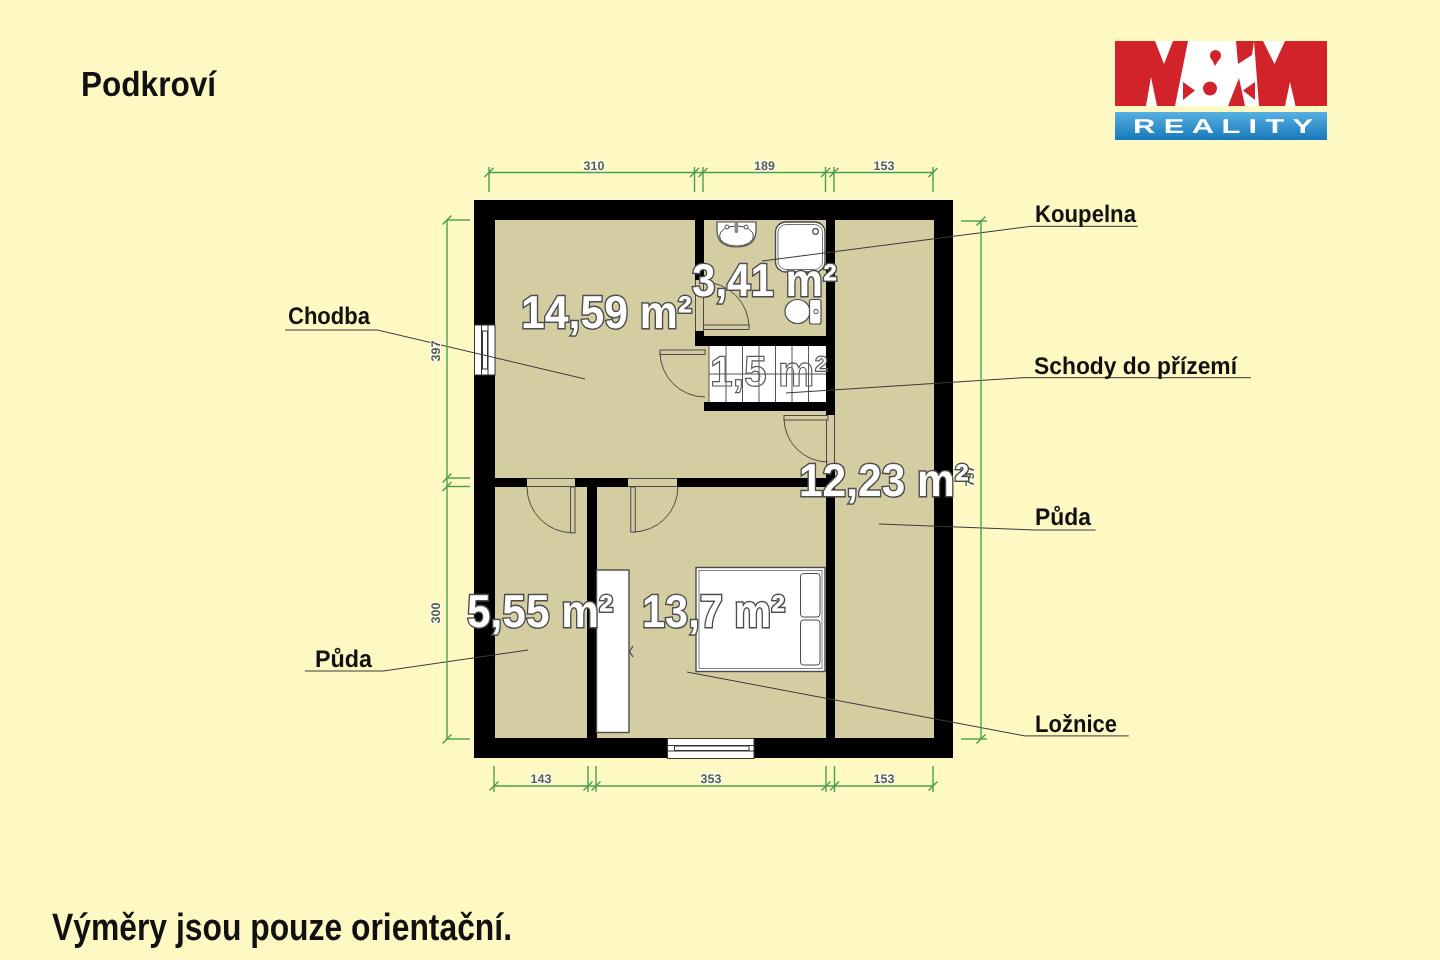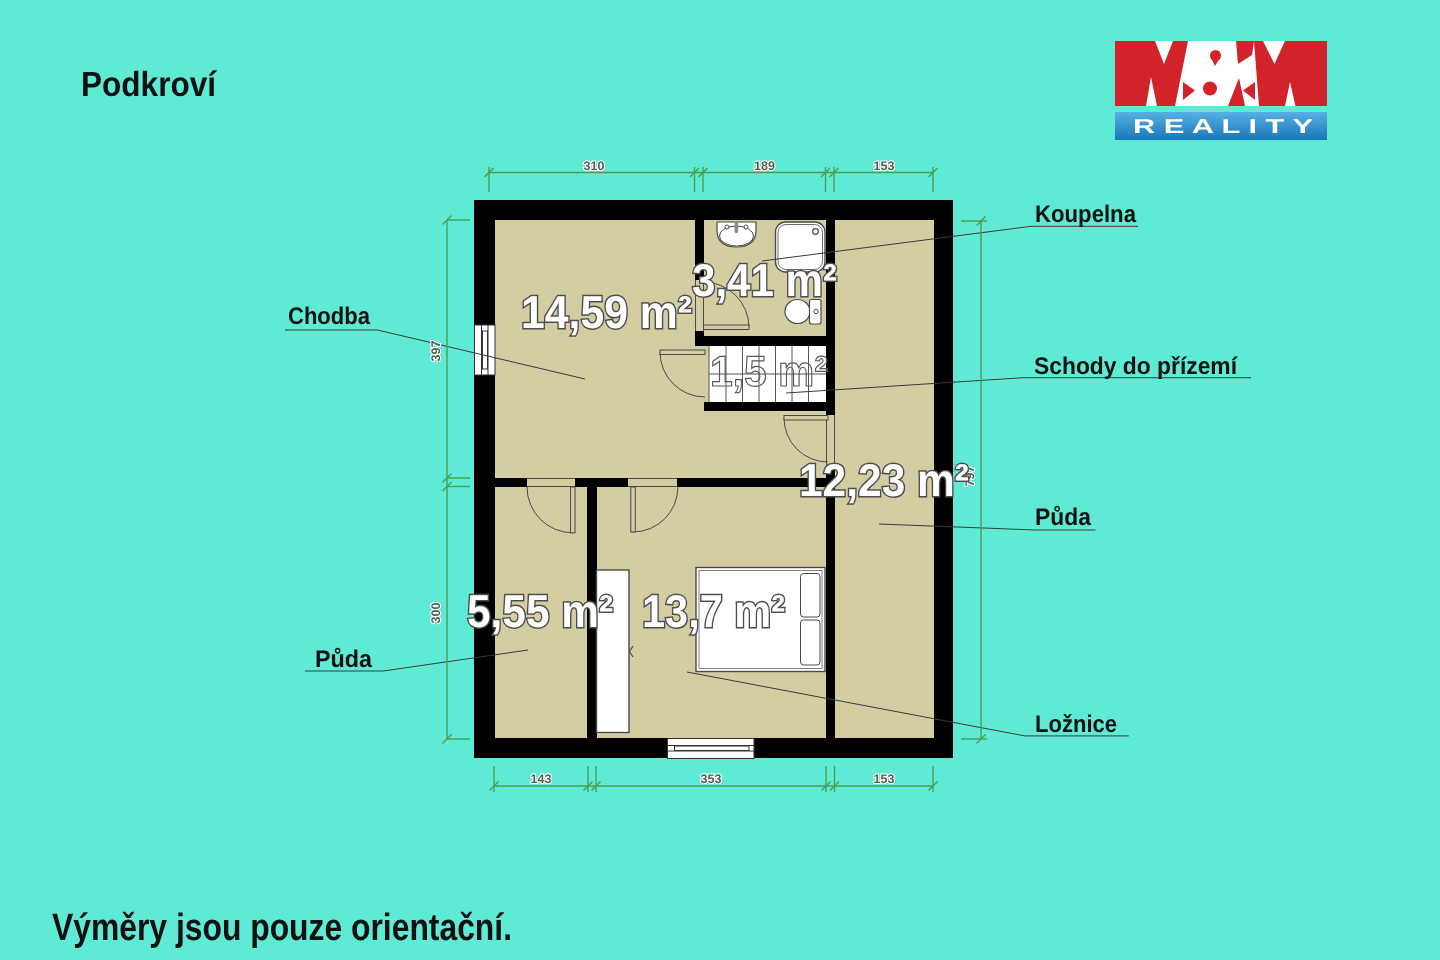--- a/index.html
+++ b/index.html
@@ -1,16 +1,16 @@
 <!DOCTYPE html>
 <html><head>
 <meta charset="utf-8">
 <style>
   html,body{margin:0;padding:0;background:#fff;}
-  #page{position:relative;width:1440px;height:960px;background:#5eead4;overflow:hidden;
+  #page{position:relative;width:1440px;height:960px;background:#fef9c3;overflow:hidden;
         font-family:"Liberation Sans", sans-serif;}
   svg text{font-family:"Liberation Sans", sans-serif;-webkit-font-smoothing:antialiased;text-rendering:geometricPrecision;}
 </style>
 </head>
 <body>
 <div id="page">
 <svg width="1440" height="960" viewBox="0 0 1440 960" xmlns="http://www.w3.org/2000/svg">
 
 <text x="81" y="96" font-size="35" font-weight="bold" fill="#111" textLength="135" lengthAdjust="spacingAndGlyphs">Podkroví</text>
 

